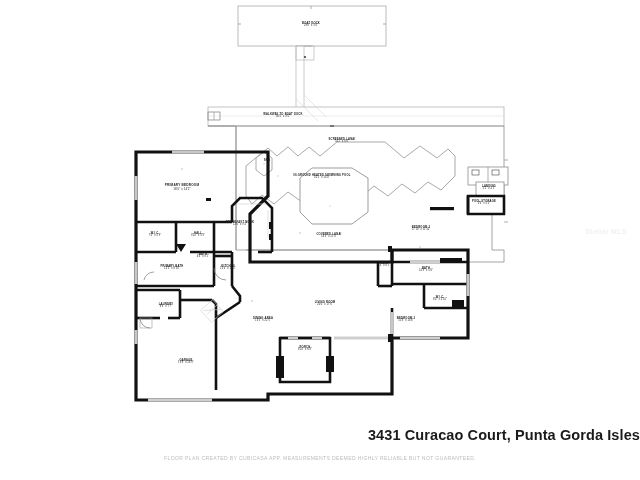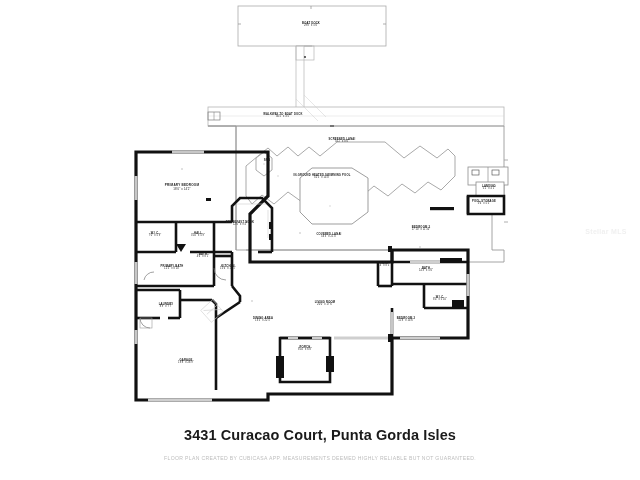--- a/index.html
+++ b/index.html
@@ -23,21 +23,21 @@
     pointer-events:none;
   }
   .lbl .nm{display:block;font-size:3.1px;letter-spacing:.22px;font-weight:600;}
   .lbl .dim{display:block;font-size:2.9px;letter-spacing:.12px;}
   .lbl.tiny .nm{font-size:2.7px;}
   .lbl.tiny .dim{font-size:2.6px;}
   .lbl.solo .nm{font-size:3.0px;}
 
   
   #title{
-    position:absolute;left:0;top:427px;width:640px;text-align:center;
+    position:absolute;left:0;top:427px;width:640px;text-align:right;
     font-size:14.5px;font-weight:700;color:#1a1a1a;letter-spacing:.1px;
   }
   #footer{
     position:absolute;left:0;top:455px;width:640px;text-align:center;
     font-size:5.1px;color:#bdbdbd;letter-spacing:.35px;
   }
   #watermark{
     position:absolute;left:575px;top:228px;width:62px;text-align:center;
     font-size:7px;font-weight:700;color:#f0f0f0;letter-spacing:.3px;
   }

